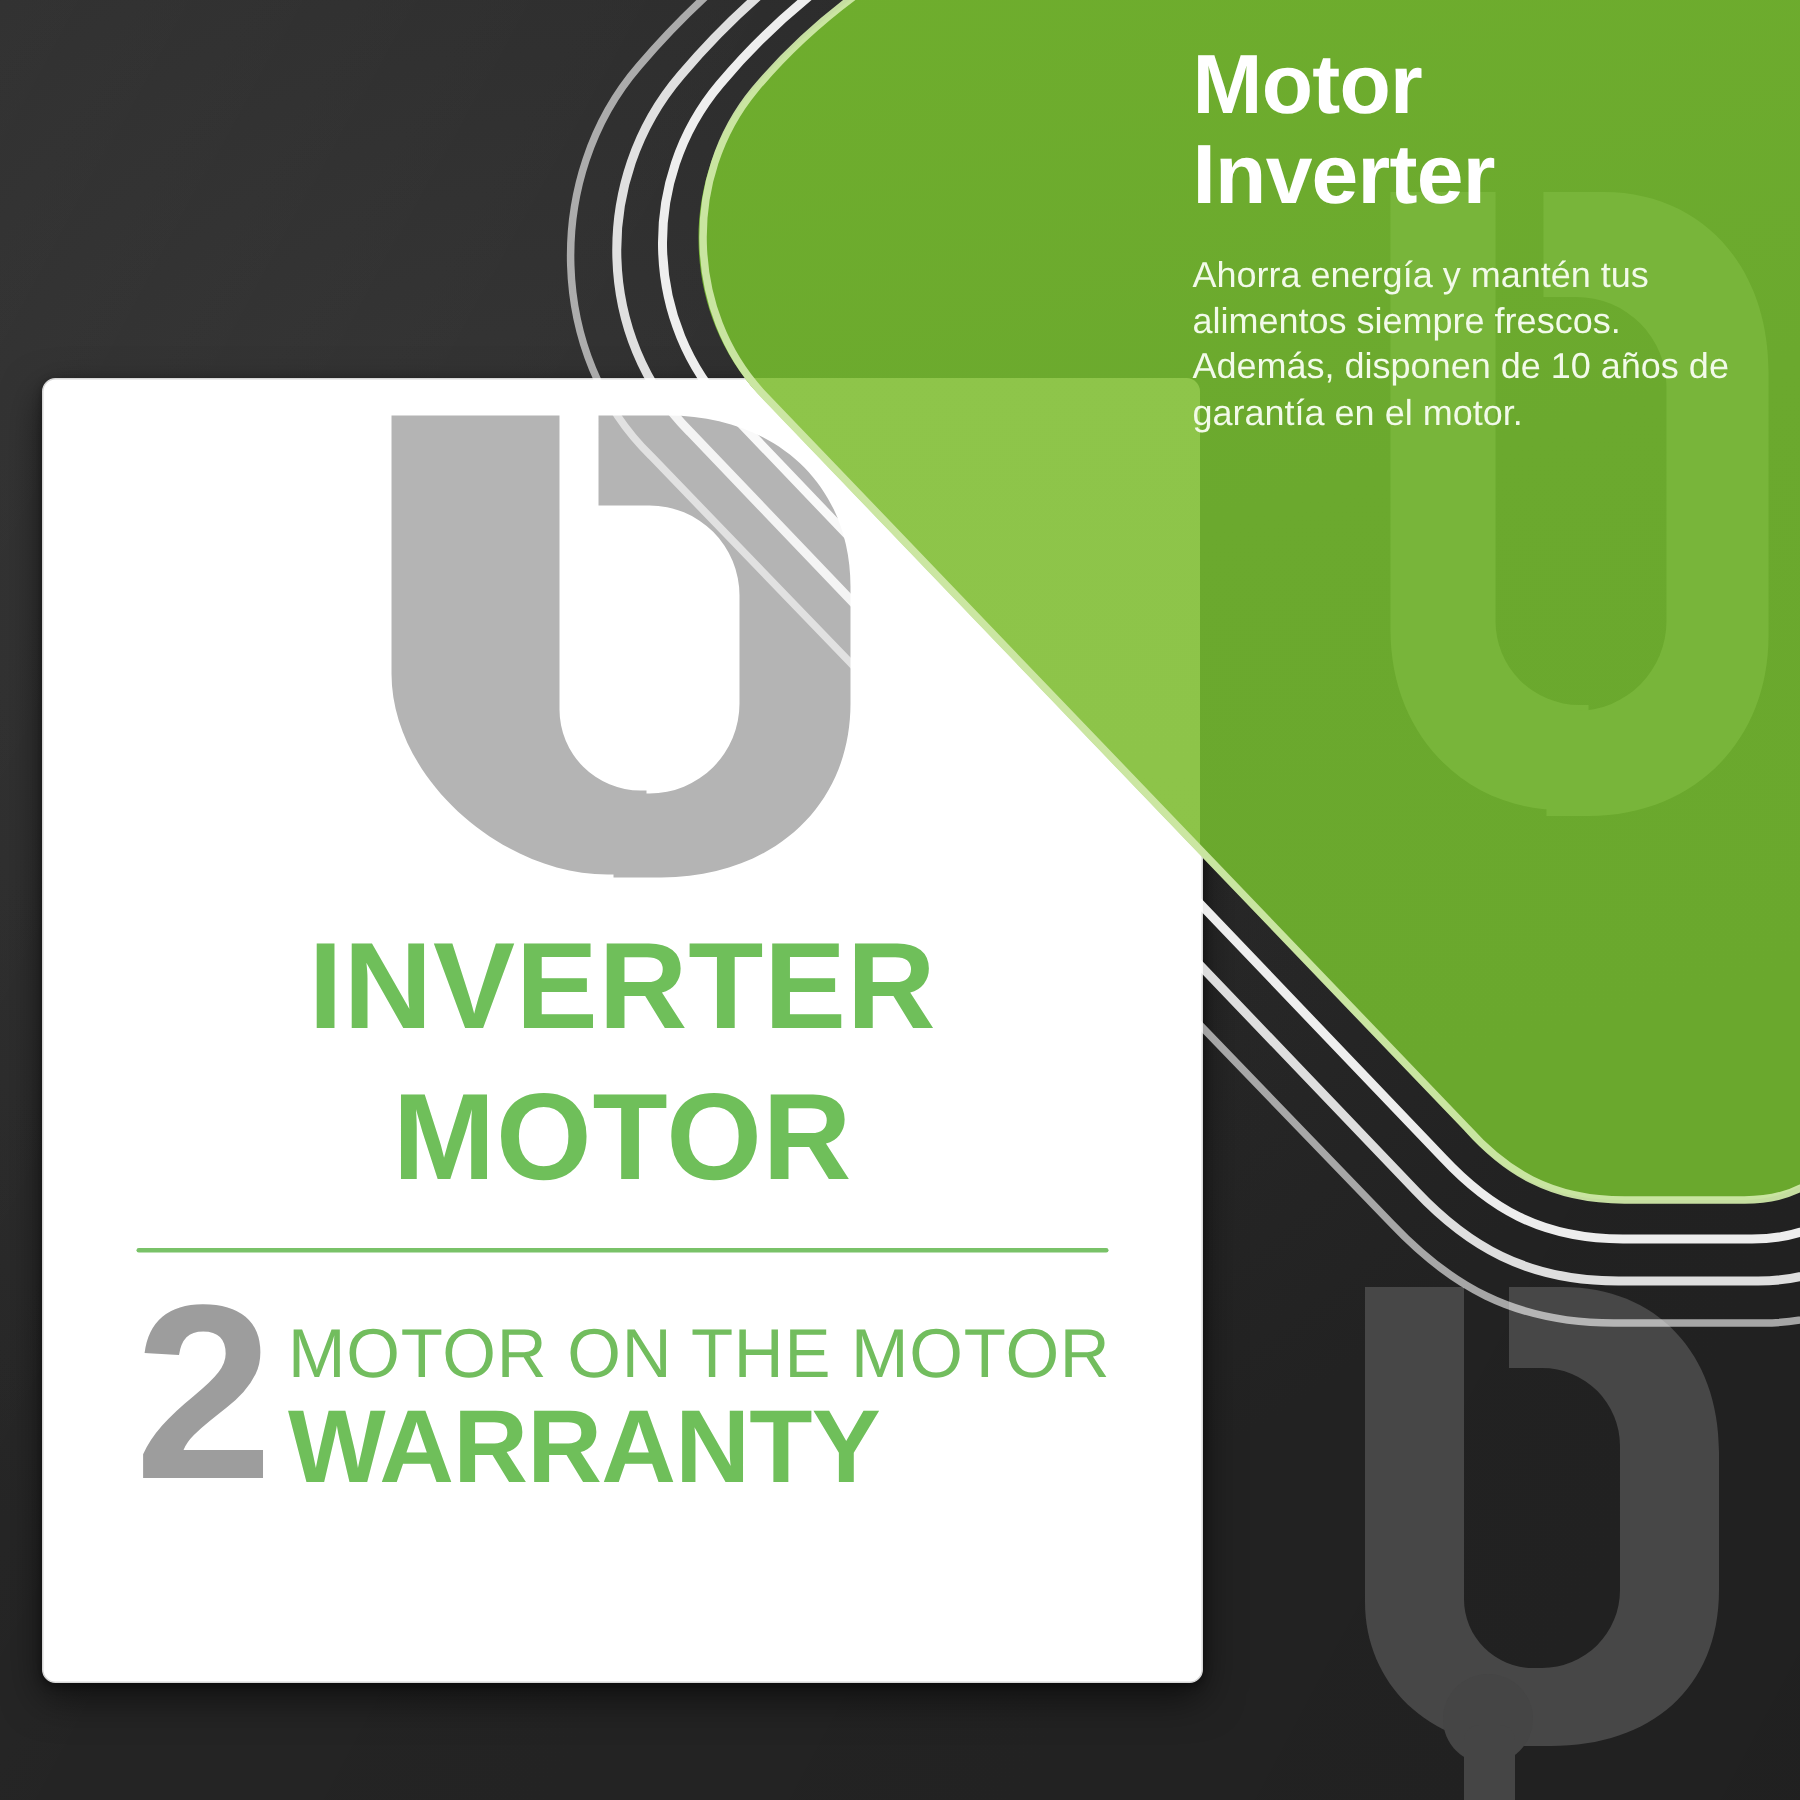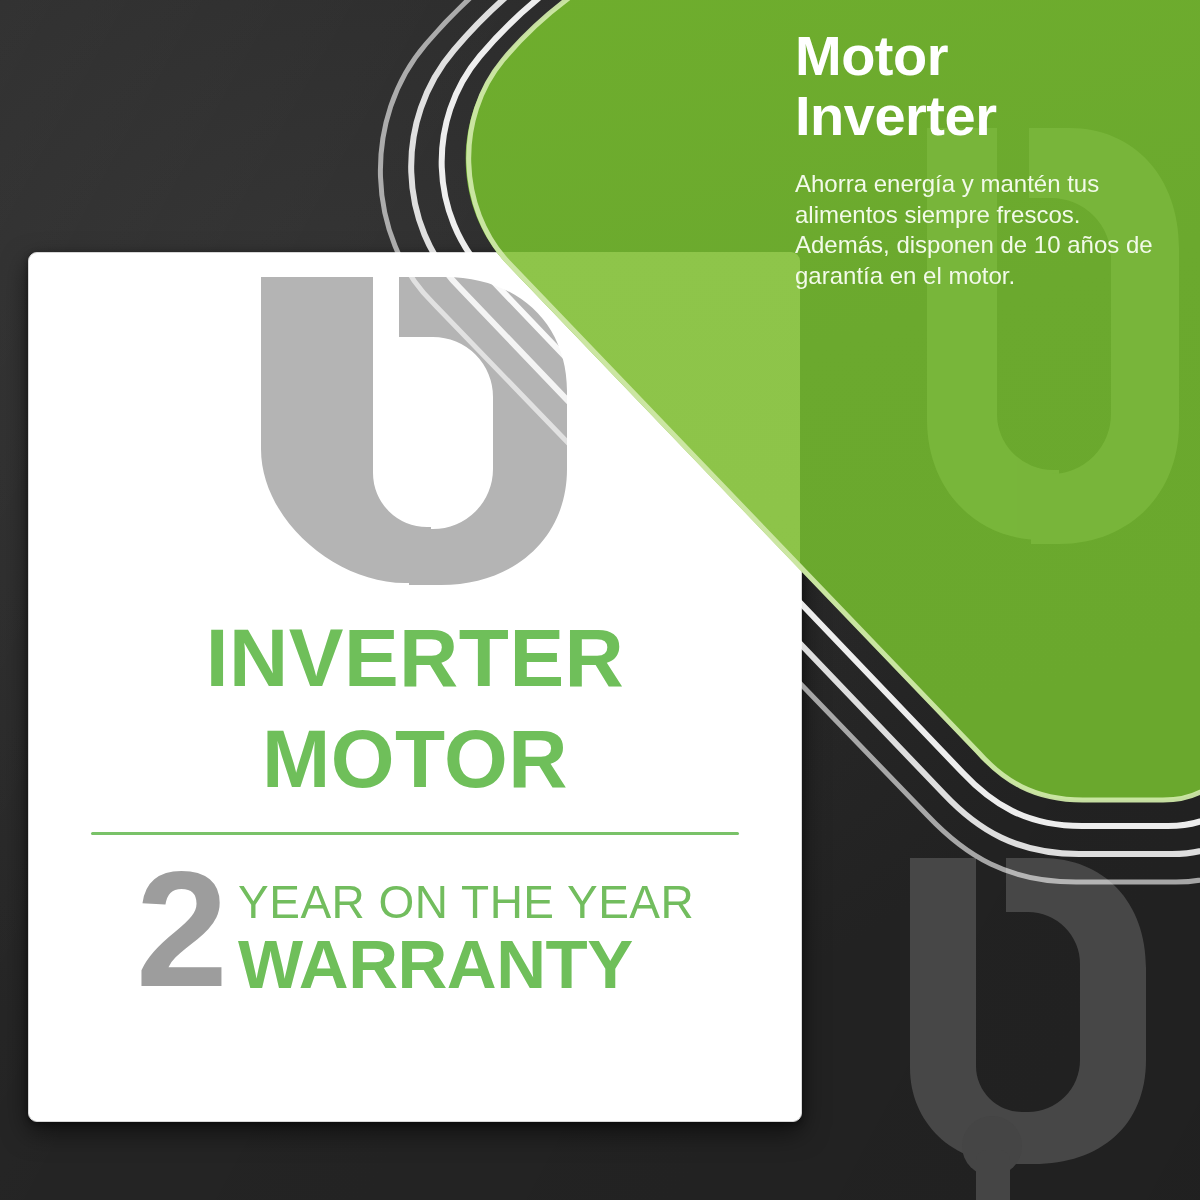--- a/index.html
+++ b/index.html
@@ -205,21 +205,21 @@
       <div class="card-title-wrap">
         <div class="card-title">INVERTER</div>
         <div class="card-title second">MOTOR</div>
       </div>
 
       <div class="divider"></div>
 
       <div class="warranty">
         <div class="warranty-num">2</div>
         <div class="warranty-text">
-          <div class="warranty-line1">YEAR  ON THE YEAR</div>
+          <div class="warranty-line1">MOTOR  ON THE MOTOR</div>
           <div class="warranty-line2">WARRANTY</div>
         </div>
       </div>
 
     </div>
   </div>
 
   <div class="green-panel">
     <svg width="1200" height="1200" viewBox="0 0 1200 1200" aria-hidden="true">
       <defs>

